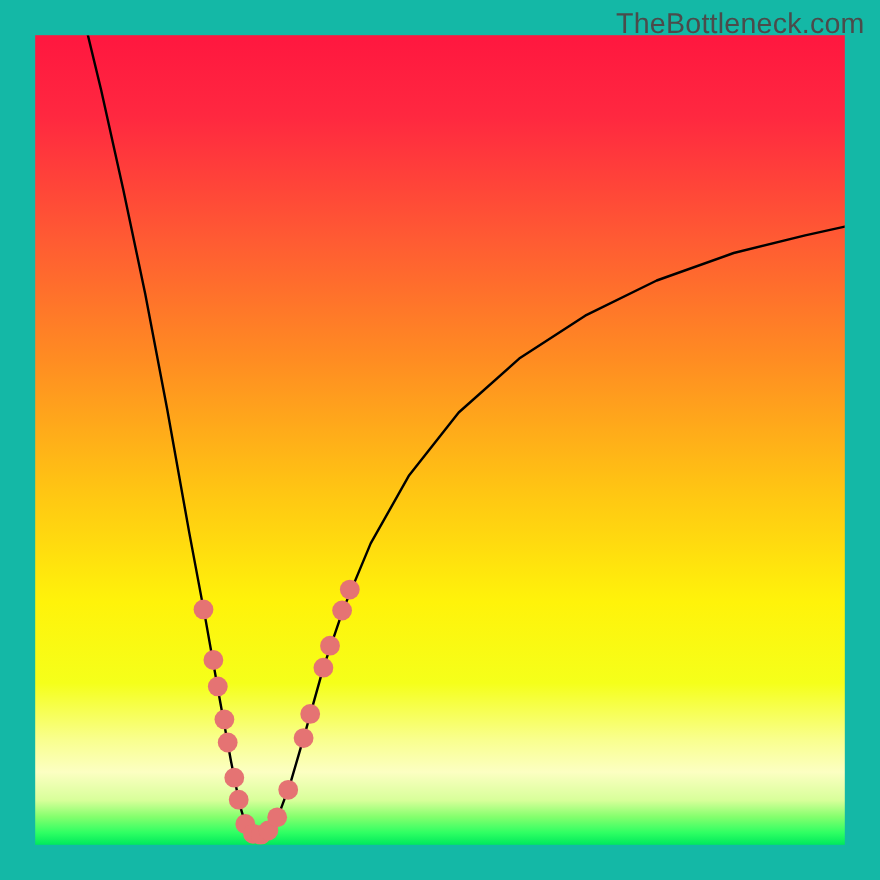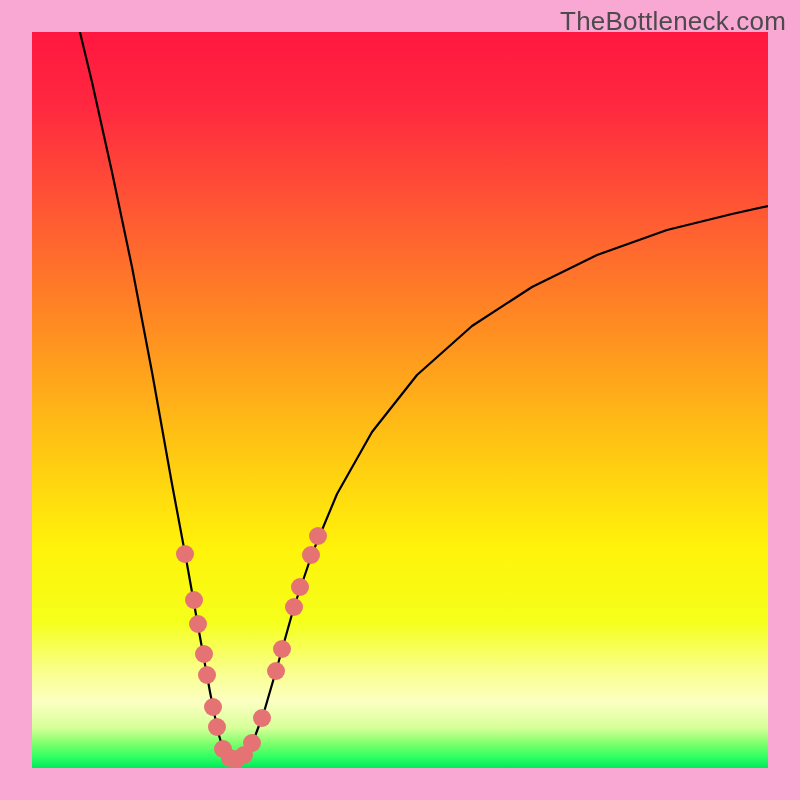--- a/index.html
+++ b/index.html
@@ -10,21 +10,21 @@
     overflow: hidden;
     background: #000;
     font-family: Arial, Helvetica, sans-serif;
   }
   .frame {
     position: absolute;
     top: 0;
     left: 0;
     width: 800px;
     height: 800px;
-    background: #f9a8d4;
+    background: #14b8a6;
   }
   .plot {
     position: absolute;
     top: 32px;
     left: 32px;
     width: 736px;
     height: 736px;
     
     overflow: hidden;
   }

